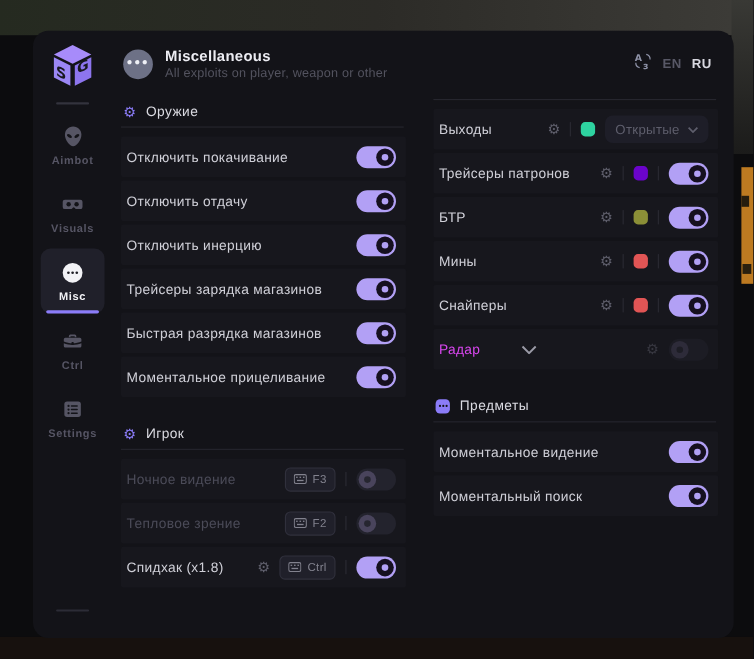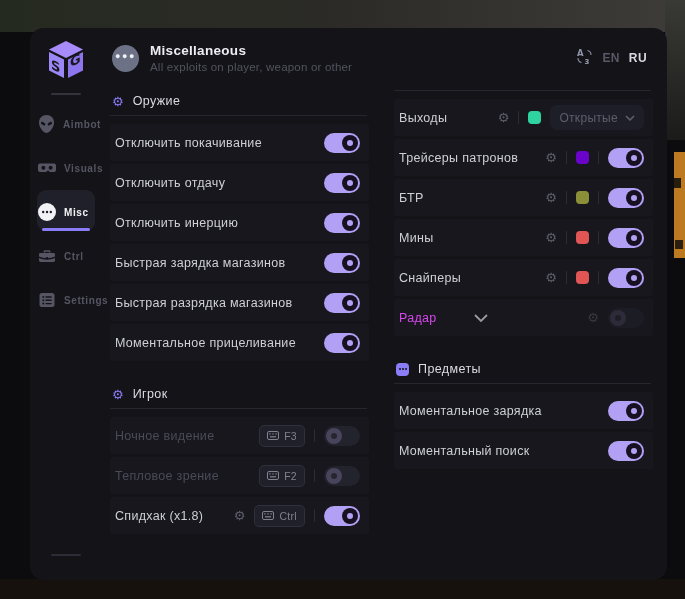--- a/index.html
+++ b/index.html
@@ -17,22 +17,22 @@
   .orange-frag::after{content:"";position:absolute;left:1px;top:88px;width:8px;height:9px;background:#2a200f;}
 
   
   .panel{position:absolute;left:30px;top:28px;width:637px;height:552px;
          background:#131318;border-radius:14px;overflow:hidden;display:flex;}
 
   
   .sidebar{width:72px;flex:none;display:flex;flex-direction:column;align-items:center;padding-top:10px;}
   .logo{width:44px;height:44px;flex:none;}
   .side-div{width:30px;height:2px;background:#33333d;border-radius:2px;margin:11px 0 4px;}
-  .side-item{width:58px;padding:12px 0 9px;margin-top:3px;display:flex;flex-direction:row;
-             align-items:center;gap:7px;border-radius:9px;position:relative;cursor:pointer;}
+  .side-item{width:58px;padding:12px 0 9px;margin-top:3px;display:flex;flex-direction:column;
+             align-items:center;gap:7px;border-radius:9px;position:relative;cursor:pointer;justify-content:space-between;}
   .side-item .ic{height:20px;display:flex;align-items:center;justify-content:center;color:#565564;}
   .side-item .lb{font-size:10px;font-weight:700;letter-spacing:.6px;color:#565564;}
   .side-item.active{background:#20202a;}
   .side-item.active .ic{color:#f2f2f6;}
   .side-item.active .lb{color:#f2f2f6;}
   .side-item.active::after{content:"";position:absolute;left:5px;right:5px;bottom:0;height:3px;
                            background:#8b7cf8;border-radius:2px;}
   .side-bottom-div{margin-top:auto;margin-bottom:24px;width:30px;height:2px;background:#2c2c36;border-radius:2px;}
 
   
@@ -225,21 +225,21 @@
             </div>
             <div class="row">
               <span class="row-label">Отключить инерцию</span>
               <div class="controls">
                   <span class="toggle" data-on="on">
                     <span class="knob"></span>
                   </span>
                 </div>
             </div>
             <div class="row">
-              <span class="row-label">Быстрая зарядка магазинов</span>
+              <span class="row-label">Трейсеры зарядка магазинов</span>
               <div class="controls">
                   <span class="toggle" data-on="on">
                     <span class="knob"></span>
                   </span>
                 </div>
             </div>
             <div class="row">
               <span class="row-label">Быстрая разрядка магазинов</span>
               <div class="controls">
                   <span class="toggle" data-on="on">
@@ -411,21 +411,21 @@
           </div>
 
           <div class="section">
             <div class="sec-head">
               <span class="dots-ic"></span>
               <span class="sec-title">Предметы</span>
             </div>
             <div class="sec-div"></div>
 
             <div class="row">
-              <span class="row-label">Моментальное зарядка</span>
+              <span class="row-label">Моментальное видение</span>
               <div class="controls">
                   <span class="toggle" data-on="on">
                     <span class="knob"></span>
                   </span>
                 </div>
             </div>
             <div class="row">
               <span class="row-label">Моментальный поиск</span>
               <div class="controls">
                   <span class="toggle" data-on="on">

